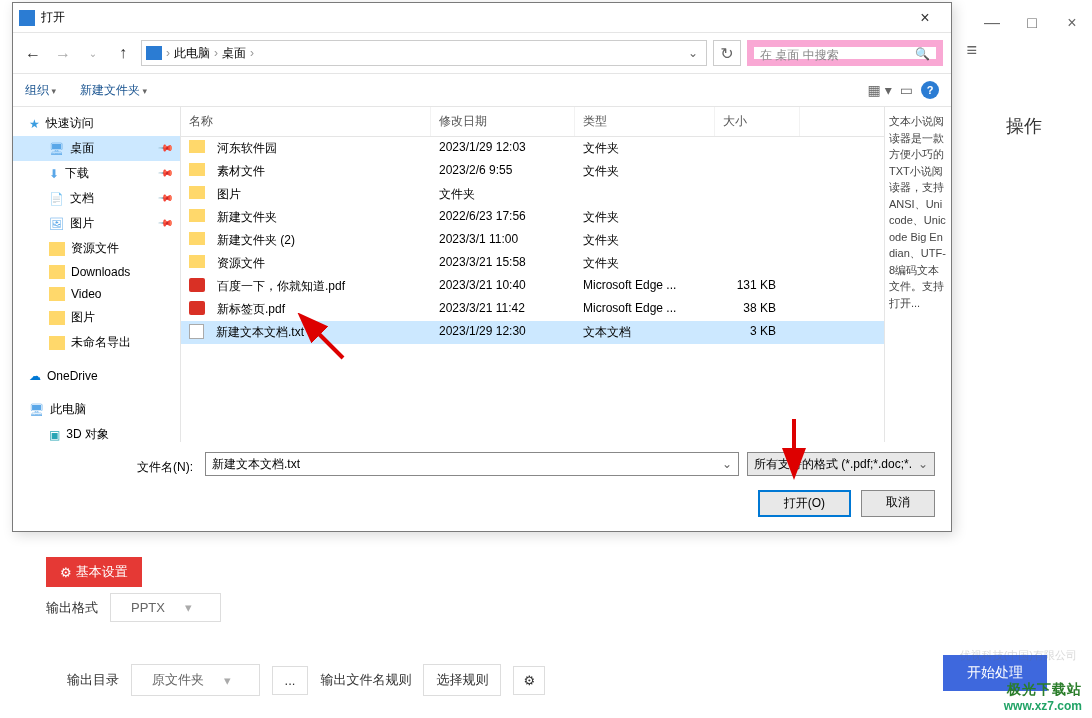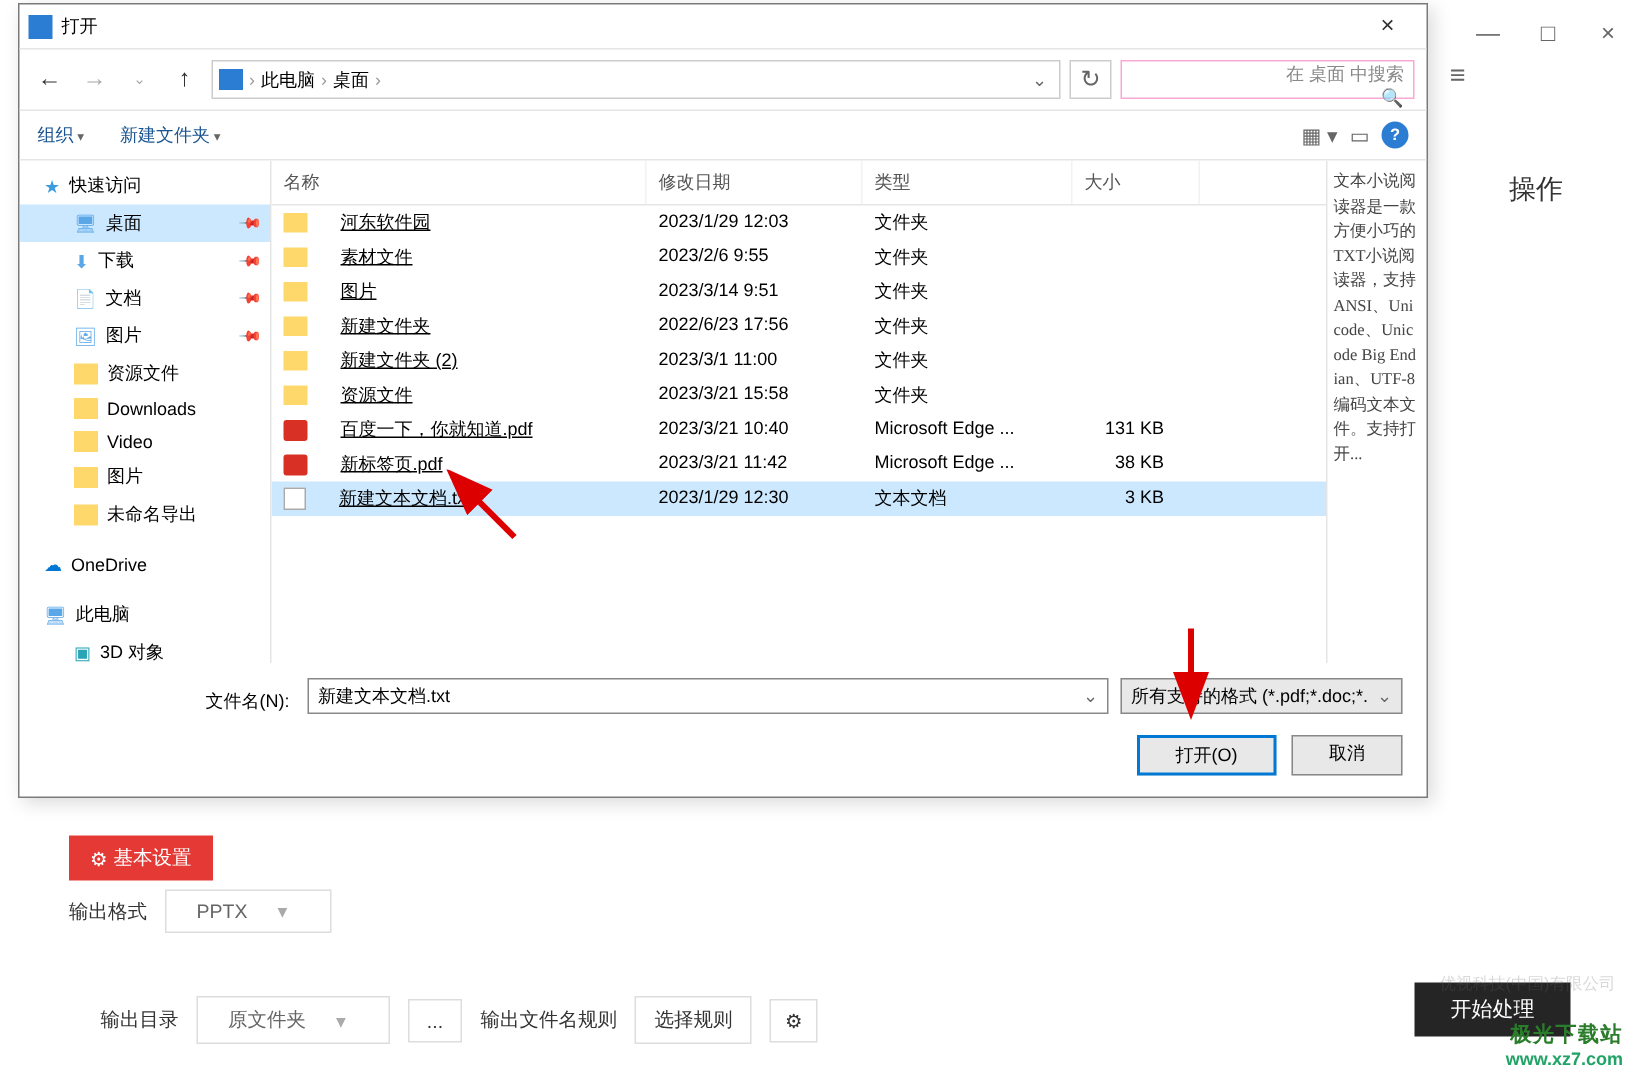--- a/index.html
+++ b/index.html
@@ -16,21 +16,21 @@
 .bottom-panel { position: absolute; left: 28px; right: 28px; top: 545px; background: #fff; padding: 12px 18px 18px 18px; }
 .basic-settings-btn { background: #e53935; color: #fff; padding: 6px 14px; font-size: 13px; display: inline-flex; align-items: center; gap: 4px; }
 .basic-settings-btn::before { content: "⚙"; }
 .output-row { margin-top: 6px; display: flex; align-items: center; gap: 12px; font-size: 13px; color: #333; }
 .output-select { border: 1px solid #ddd; padding: 6px 28px 6px 20px; background: #fff; min-width: 110px; display: flex; align-items: center; justify-content: space-between; gap: 20px; color: #666; }
 .output-select::after { content: "▾"; color: #aaa; }
 .small-btn { border: 1px solid #ddd; padding: 6px 12px; background: #fff; font-size: 13px; }
 .gear-btn { border: 1px solid #ddd; padding: 6px 9px; background: #fff; }
 .bottom-second-row { display: flex; align-items: center; gap: 12px; margin-left: 21px; }
 .bottom-right { position: absolute; right: 45px; top: 655px; }
-.start-btn { background: #000000; color: #fff; padding: 9px 24px; font-size: 14px; opacity: 0.85; }
+.start-btn { background: #1d4ed8; color: #fff; padding: 9px 24px; font-size: 14px; opacity: 0.85; }
 
 
 .watermark { position: absolute; right: 10px; bottom: 5px; font-size: 12px; color: #21a366; font-weight: 600; text-align: right; }
 .watermark .brand { font-size: 14px; color: #2a7d2a; letter-spacing: 1px; }
 .copyright { position: absolute; right: 15px; bottom: 55px; opacity: 0.25; font-size: 11px; color: #666; }
 
 
 .dialog { position: absolute; left: 12px; top: 2px; width: 940px; height: 530px; background: #fff; border: 1px solid #7a7a7a; box-shadow: 3px 3px 12px rgba(0,0,0,0.15); display: flex; flex-direction: column; }
 .dlg-title { height: 30px; display: flex; align-items: center; padding: 0 6px; border-bottom: 1px solid #e5e5e5; }
 .dlg-title-icon { width: 16px; height: 16px; background: #2b7cd3; margin-right: 6px; }
@@ -38,21 +38,21 @@
 .dlg-close { width: 40px; height: 28px; display: flex; align-items: center; justify-content: center; font-size: 16px; color: #333; cursor: pointer; }
 
 .dlg-nav { height: 40px; display: flex; align-items: center; padding: 0 8px; gap: 6px; }
 .nav-arrow { width: 24px; height: 24px; display: flex; align-items: center; justify-content: center; color: #aaa; font-size: 16px; }
 .nav-arrow.enabled { color: #333; }
 .breadcrumb { flex: 1; border: 1px solid #ccc; height: 26px; display: flex; align-items: center; padding: 0 4px; font-size: 12px; gap: 4px; }
 .breadcrumb-icon { width: 16px; height: 14px; background: #2b7cd3; }
 .breadcrumb-sep { color: #999; }
 .breadcrumb-dd { margin-left: auto; color: #666; padding: 0 4px; }
 .refresh-btn { border: 1px solid #ccc; width: 28px; height: 26px; display: flex; align-items: center; justify-content: center; color: #666; }
-.search-box { border: 1px solid #f9a8d4; height: 26px; width: 196px; display: flex; align-items: flex-end; padding: 0 6px; color: #888; font-size: 12px; flex-direction: column; }
+.search-box { border: 7px solid #f9a8d4; height: 26px; width: 196px; display: flex; align-items: flex-start; padding: 0 6px; color: #888; font-size: 12px; }
 .search-box .search-ico { margin-left: auto; color: #888; }
 
 .dlg-toolbar { height: 34px; border-top: 1px solid #e5e5e5; border-bottom: 1px solid #e5e5e5; display: flex; align-items: center; padding: 0 12px; font-size: 12px; gap: 24px; }
 .toolbar-link { color: #1a5490; cursor: pointer; }
 .toolbar-link::after { content: " ▾"; color: #666; font-size: 9px; }
 .toolbar-right { margin-left: auto; display: flex; gap: 8px; align-items: center; }
 .view-btn { display: flex; align-items: center; gap: 2px; color: #666; font-size: 14px; }
 .help-btn { width: 18px; height: 18px; border-radius: 50%; background: #2b7cd3; color: #fff; display: flex; align-items: center; justify-content: center; font-size: 11px; font-weight: bold; }
 
 .dlg-body { flex: 1; display: flex; overflow: hidden; }
@@ -72,27 +72,27 @@
 .sb-group { padding-left: 16px; font-weight: normal; }
 .sb-sub { padding-left: 36px; }
 
 .file-area { flex: 1; display: flex; }
 .file-list { flex: 1; overflow-y: auto; font-size: 12px; }
 .fl-header { display: grid; grid-template-columns: 250px 144px 140px 85px; border-bottom: 1px solid #e5e5e5; color: #555; }
 .fl-header > div { padding: 6px 8px; border-right: 1px solid #f2f2f2; display: flex; align-items: center; }
 .fl-row { display: grid; grid-template-columns: 250px 144px 140px 85px; cursor: pointer; }
 .fl-row.selected { background: #cce8ff; }
 .fl-row > div { padding: 3px 8px; white-space: nowrap; overflow: hidden; text-overflow: ellipsis; }
-.fl-name { display: flex; align-items: center; gap: 22px; text-decoration: underline; }
+.fl-name { display: flex; align-items: flex-start; gap: 12px; }
 .fi-folder { width: 16px; height: 13px; background: #ffd86b; display: inline-block; }
 .fi-pdf { width: 16px; height: 14px; background: #d93025; display: inline-block; border-radius: 2px; }
 .fi-txt { width: 15px; height: 15px; background: #fff; border: 1px solid #aaa; display: inline-block; }
 .fl-size { text-align: right; padding-right: 24px !important; }
 
-.preview-pane { width: 67px; border-left: 1px solid #e5e5e5; padding: 6px 4px; font-size: 11px; color: #444; line-height: 1.5; font-family: Liberation Serif, serif; word-break: break-all; }
+.preview-pane { width: 67px; border-left: 1px solid #e5e5e5; padding: 6px 4px; font-size: 11px; color: #444; line-height: 1.5; font-family: Liberation Sans, sans-serif; word-break: break-all; }
 
 .dlg-footer { padding: 10px 16px 14px 16px; }
 .filename-row { display: flex; align-items: flex-end; gap: 8px; font-size: 12px; }
 .filename-label { width: 168px; text-align: right; padding-right: 4px; }
 .filename-input { flex: 1; border: 1px solid #888; height: 24px; padding: 0 6px; font-size: 12px; display: flex; align-items: center; justify-content: space-between; }
 .filename-input::after { content: "⌄"; color: #666; }
 .filetype-select { width: 188px; border: 1px solid #888; height: 24px; padding: 0 6px; font-size: 12px; display: flex; align-items: center; background: #e8e8e8; }
 .filetype-select::after { content: "⌄"; color: #666; margin-left: auto; }
 .btn-row { display: flex; justify-content: flex-end; gap: 10px; margin-top: 14px; }
 .dlg-btn { border: 1px solid #888; padding: 3px 24px; font-size: 12px; background: #e8e8e8; cursor: pointer; }
@@ -265,21 +265,20 @@
               </div>
               <div>2023/2/6 9:55</div>
               <div>文件夹</div>
               <div class="fl-size"></div>
             </div>
             <div class="fl-row">
               <div class="fl-name">
                 <span class="fi-folder"></span>
                 <span>图片</span>
               </div>
-              <div>2023/3/14 9:51</div>
               <div>文件夹</div>
               <div class="fl-size"></div>
             </div>
             <div class="fl-row">
               <div class="fl-name">
                 <span class="fi-folder"></span>
                 <span>新建文件夹</span>
               </div>
               <div>2022/6/23 17:56</div>
               <div>文件夹</div>

